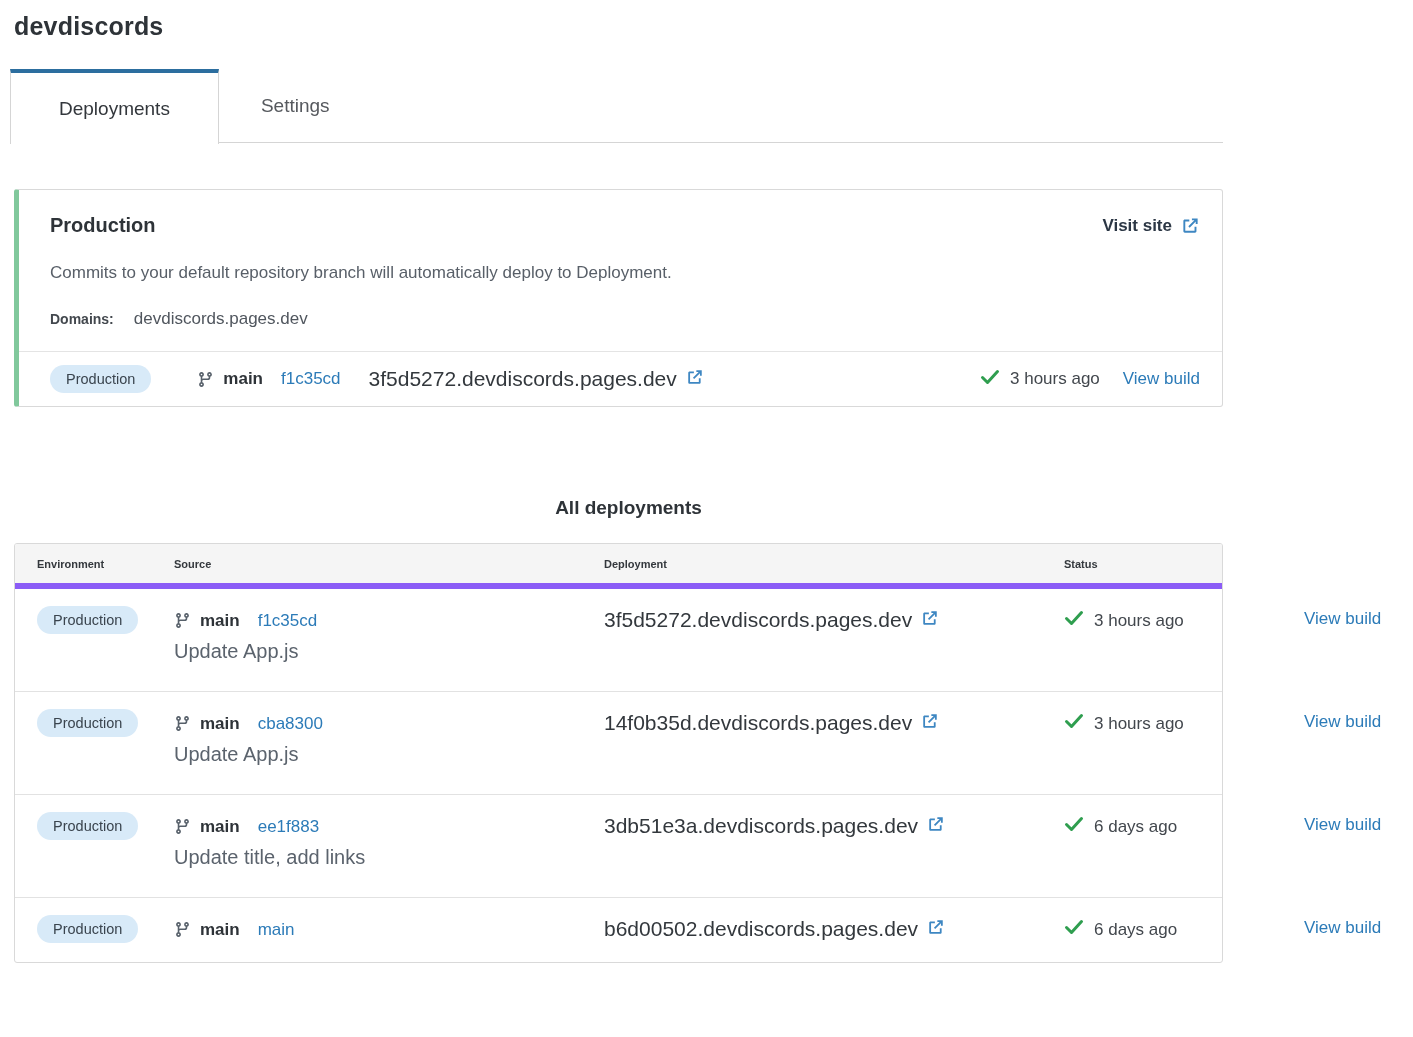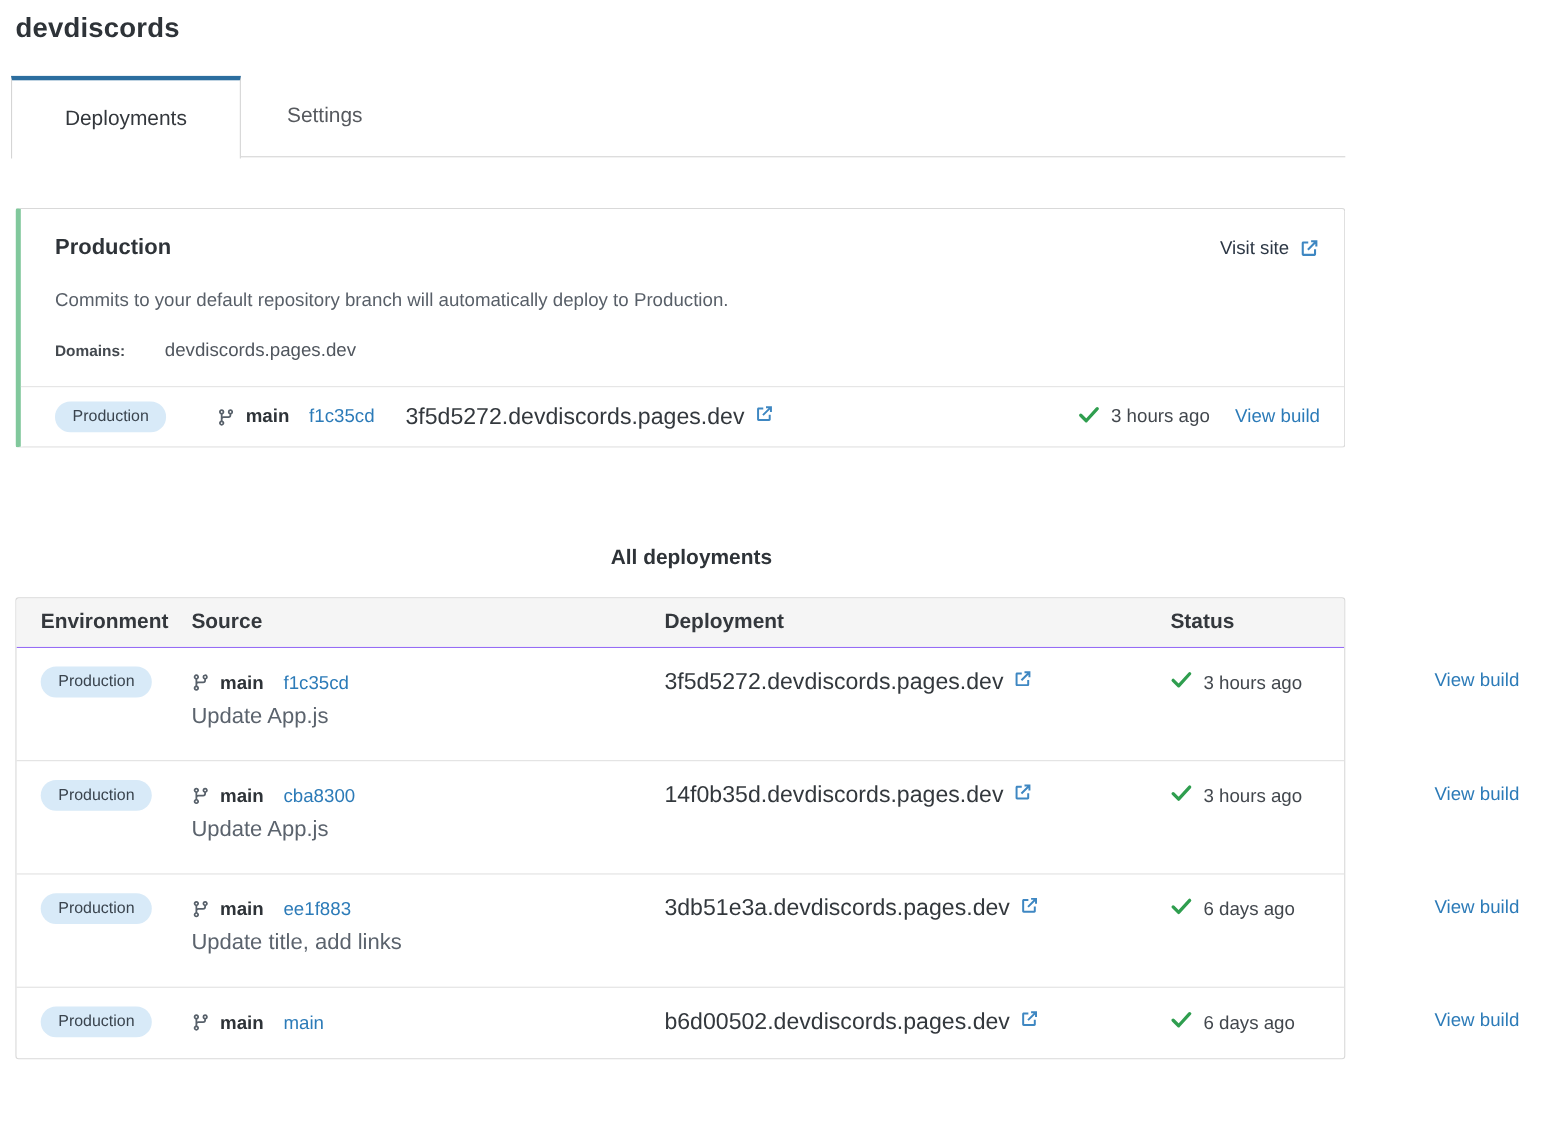--- a/index.html
+++ b/index.html
@@ -45,28 +45,28 @@
     margin:46px 20px 0 14px;
     border:1px solid #d9d9d9;
     border-left:5px solid #81c89c;
     border-radius:3px;
   }
   .card-body { padding:24px 22px 22px 31px; }
   .card-head { display:flex; align-items:center; justify-content:space-between; }
   .card-title { font-size:20px; font-weight:700; color:#2e3338; }
   .visit-site {
     display:flex; align-items:center; gap:9px;
-    font-size:17px; font-weight:400; color:#2b3644; cursor:pointer;
+    font-size:17px; font-weight:700; color:#2b3644; cursor:pointer;
   }
   .visit-site svg { display:block; }
   .card-desc { margin-top:26px; font-size:17px; color:#585f68; }
   .repo-row { margin-top:28px; display:flex; align-items:center; gap:11px; }
   .repo-row svg { display:block; }
   .repo-name { font-size:17px; font-weight:700; color:#24282d; cursor:pointer; }
-  .domains-row { margin-top:26px; display:flex; align-items:baseline; gap:36px; }
+  .domains-row { margin-top:26px; display:flex; align-items:baseline; gap:20px; }
   .domains-label { font-size:14px; font-weight:700; color:#43484e; }
   .domains-value { font-size:17px; color:#50565e; }
 
   .card-deploy-row {
     border-top:1px solid #e4e4e4;
     padding:13px 22px 13px 31px;
     display:flex; align-items:center;
   }
 
   
@@ -97,22 +97,22 @@
   .table {
     margin:0 20px 0 14px;
     border:1px solid #d9d9d9;
     border-radius:3px;
   }
   .thead {
     display:grid;
     grid-template-columns:159px 430px 460px 240px auto;
     background:#f5f5f5;
     height:45px; align-items:center;
-    font-size:19px; font-weight:700; color:#34383d;
-    border-bottom:1px solid #8b5cf6;
+    font-size:11px; font-weight:700; color:#34383d;
+    border-bottom:6px solid #8b5cf6;
     border-radius:2px 2px 0 0;
   }
   .thead > div:first-child { padding-left:22px; }
   .trow {
     display:grid;
     grid-template-columns:159px 430px 460px 240px auto;
     padding:17px 0 28px 0;
     align-items:start;
   }
   .trow + .trow { border-top:1px solid #e2e2e2; }
@@ -165,21 +165,21 @@
         <div class="card-title">Production</div>
         <div class="visit-site">
           <span>Visit site</span>
           <span>
             <svg width="19" height="19" fill="#3e87c2">
                 <use href="#i-extlink"></use>
               </svg>
           </span>
         </div>
       </div>
-      <div class="card-desc">Commits to your default repository branch will automatically deploy to Production.</div>
+      <div class="card-desc">Commits to your default repository branch will automatically deploy to Deployment.</div>
       <div class="domains-row">
         <span class="domains-label">Domains:</span>
         <span class="domains-value">devdiscords.pages.dev</span>
       </div>
     </div>
 
     <div class="card-deploy-row">
       <span class="env-badge">Production</span>
       <span class="src-line">
         <span class="branch-icon">

